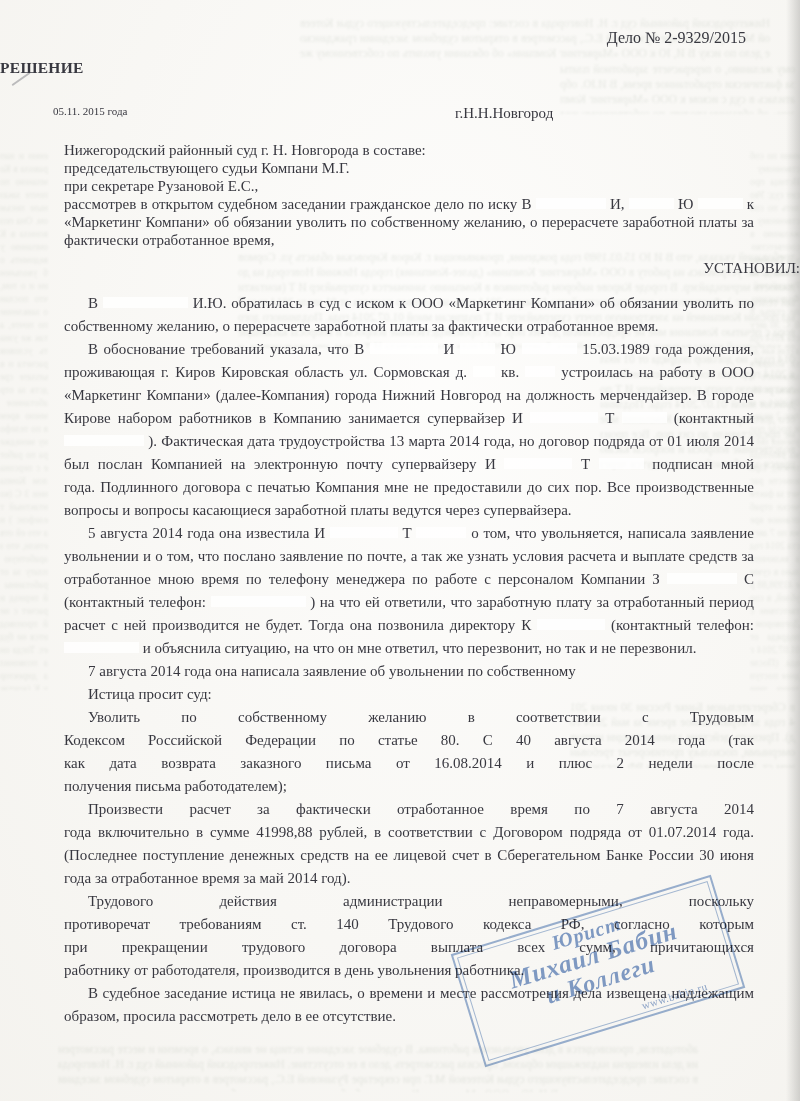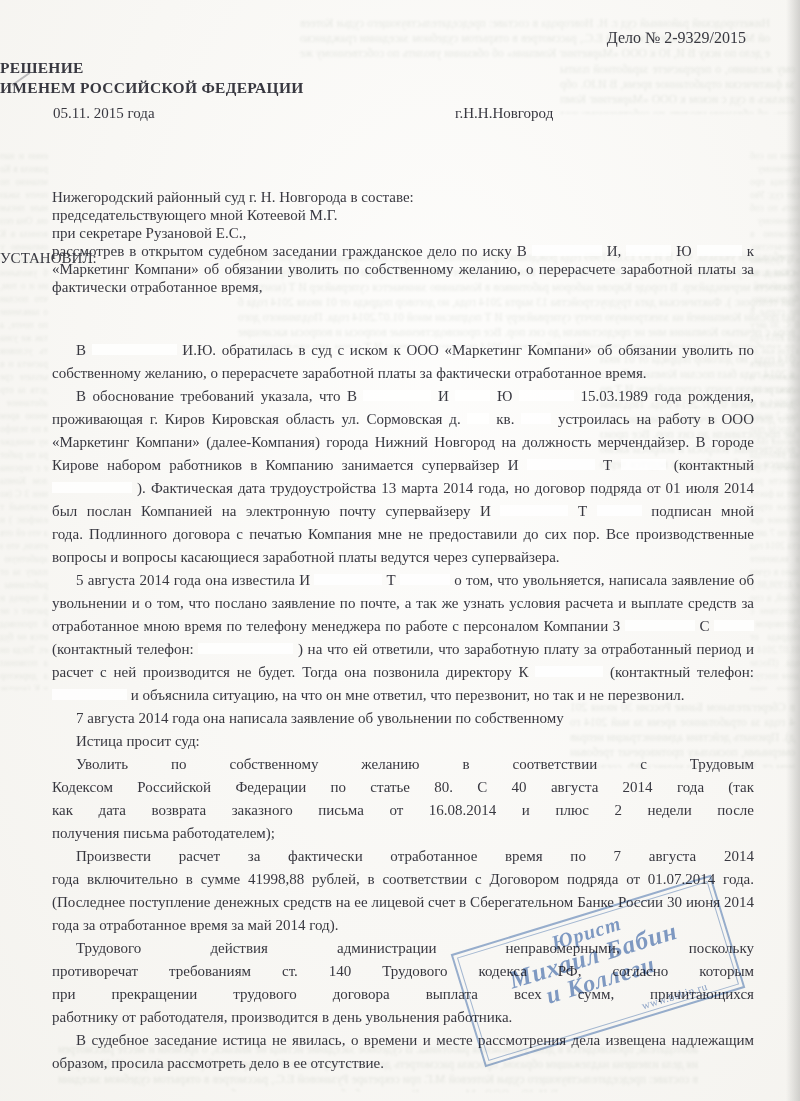--- a/index.html
+++ b/index.html
@@ -16,25 +16,25 @@
   .pen-mark{position:absolute;left:10px;top:78px;width:22px;height:2px;background:#8b8b90;
     transform:rotate(-35deg);opacity:.55;border-radius:2px;}
   .ghost{position:absolute;overflow:hidden;transform:scaleX(-1);filter:blur(1.3px);
     opacity:.14;color:#6e7f6a;font-size:11.5px;line-height:15px;text-align:justify;
     word-break:break-all;pointer-events:none;}
   .ghost.small{font-size:9.5px;line-height:13px;opacity:.12;}
   
   .case-number{position:absolute;top:29px;right:54px;font-size:16px;}
   .title-block{position:absolute;top:58px;left:0;width:100%;text-align:left;
     font-size:15.5px;font-weight:700;line-height:20px;letter-spacing:.3px;}
-  .date{position:absolute;top:105px;left:53px;font-size:15px;}
+  .date{position:absolute;top:105px;left:53px;font-size:11px;}
   .city{position:absolute;top:105px;left:455px;font-size:15px;}
-  .ustanovil{position:absolute;top:250px;left:0;width:100%;text-align:left;font-size:15px;}
+  .ustanovil{position:absolute;top:260px;left:0;width:100%;text-align:right;font-size:15px;}
   
-  .block{position:absolute;left:52px;right:46px;font-size:15px;margin-top:47px;}
+  .block{position:absolute;left:64px;right:46px;font-size:15px;}
   #head-block{top:141px;}
   #body-block{top:292px;}
   .line{height:23px;line-height:23px;overflow:hidden;white-space:normal;}
   #head-block .line{height:18px;line-height:18px;}
   .just{text-align:justify;text-align-last:justify;-moz-text-align-last:justify;}
   .ind{padding-left:24px;}
   .gap{display:inline-block;height:11px;background:rgba(255,255,255,.8);vertical-align:baseline;}
   
   .stamp{position:absolute;left:462px;top:912px;width:268px;height:114px;
     transform:rotate(-17deg);border:2px solid rgba(122,153,200,.75);
@@ -61,28 +61,27 @@
   <div class="ghost small" style="left:750px;top:150px;width:50px;height:540px;">ении по собственному Истица просит суд: Уволить по собственному желанию в соответствии с Трудовым Кодексом Российской Федерации по статье 80. С 30 августа 2014 года (так как дата возврата заказного письма от 16.08.2014 и плюс 2 недели после получения письма работодателем); Произвести расчет за фактически отработанное время по 7 августа 2014 года включительно в сумме 41998,88 рублей, в соответствии с Договором подряда от 01.07.2014 года. (Последнее поступление денежных средств на ее лицевой счет в Сберегательном Банке России 30 июня 2014 года за отработанное время за май 2014 год). Признать действия администрации неправомерными, поскольку противоречат требованиям ст. 140 Трудового кодекса РФ, согласно которым при прекращении трудового договора выплата всех сумм, причитающихся работнику от работодателя, производится в день увольнения работника. В судебное заседание истица не явилась, о времени и месте рассмотрения дела извещена надлежащим образом, просила рассмотреть дело в ее отсутствие. Нижегородский районный суд г. Н. Новгорода в составе: председательствующего судьи Котеевой М.Г. при секретаре Рузановой Е.С., рассмотрев в открытом судебном заседании гражданское дело по иску В  И,  Ю  к ООО «Маркетинг Компани» об обязании уволить по собственному желанию, о перерасчете заработной платы за фактически отработанное время, В  И.Ю. обратилась в суд с иском к ООО «Маркетинг Компани» о</div>
   <div class="ghost" style="left:570px;top:700px;width:225px;height:68px;">в Сберегательном Банке России 30 июня 2014 года за отработанное время за май 2014 год). Признать действия администрации неправомерными, поскольку противоречат требованиям ст. 140 Трудового кодекса РФ, согласно которым при прекращении трудового договора выплата всех сумм, причитающихся работнику от работодателя, производится в день увольнения работника. В судебное заседание истица не явилась, о времени и месте рассмотрения дела извещена надлежащим образом, просила рассмотреть дело в ее отсутствие. Нижегородский районный суд г. Н. Новгорода в составе: председательствующего судьи Котеевой М.Г. при секретаре Рузановой Е.С., рассмотрев в открытом судебном заседании гражданское дело по иску В  И,  Ю  к ООО «Маркетинг Компани» об обязании уволить по собственному желанию, о перерасчете заработной платы за фактически отработанное время, В  И.Ю. обратилась в суд с иском к ООО «Маркетинг Компани» об обязании уволить по собственному желанию, о перерасчете заработной платы за фактически отработанное время. В обоснование требований указала, что В  И  Ю  15.03.1989 года рождения, проживающая г. Киров Кировская область ул. Сормовская д.  кв.  устроилась на работу в ООО «Маркетинг Компани» (далее-Компания) города Нижний Новгород на должность мерчендайзер. В городе Кирове набором работников в Компанию занимается супервайзер И  Т  (контактный телефон:  ). Фактическая дата трудоустройства 13 марта</div>
   <div class="ghost" style="left:58px;top:1042px;width:640px;height:50px;">аботодателя, производится в день увольнения работника. В судебное заседание истица не явилась, о времени и месте рассмотрения дела извещена надлежащим образом, просила рассмотреть дело в ее отсутствие. Нижегородский районный суд г. Н. Новгорода в составе: председательствующего судьи Котеевой М.Г. при секретаре Рузановой Е.С., рассмотрев в открытом судебном заседании гражданское дело по иску В  И,  Ю  к ООО «Маркетинг Компани» об обязании уволить по собственному желанию, о перерасчете заработной платы за фактически отработанное время, В  И.Ю. обратилась в суд с иском к ООО «Маркетинг Компани» об обязании уволить по собственному желанию, о перерасчете заработной платы за фактически отработанное время. В обоснование требований указала, что В  И  Ю  15.03.1989 года рождения, проживающая г. Киров Кировская область ул. Сормовская д.  кв.  устроилась на работу в ООО «Маркетинг Компани» (далее-Компания) города Нижний Новгород на должность мерчендайзер. В городе Кирове набором работников в Компанию занимается супервайзер И  Т  (контактный телефон:  ). Фактическая дата трудоустройства 13 марта 2014 года, но договор подряда от 01 июля 2014 года был послан Компанией на электронную почту супервайзеру И  Т  подписан мной 01.07.2014 года. Подлинного договора с печатью Компания мне не предоставили до сих пор. Все производственные вопросы и вопросы касающиеся заработной платы ведутся через супе</div>
 
   <div class="pen-mark"></div>
   <div class="scan-edge-right"></div>
 
   <div class="case-number">Дело № 2-9329/2015</div>
   <div class="title-block">
     <div>РЕШЕНИЕ</div>
-    <div>ИМЕНЕМ РОССИЙСКОЙ ФЕДЕРАЦИИ</div>
   </div>
   <div class="date">05.11. 2015 года</div>
   <div class="city">г.Н.Н.Новгород</div>
 
   <div class="block" id="head-block">
       <div class="line"><span>Нижегородский районный суд г. Н. Новгорода в составе:</span> </div>
-      <div class="line"><span>председательствующего мной Котеевой М.Г.</span> </div>
+      <div class="line"><span>председательствующего судьи Компани М.Г.</span> </div>
       <div class="line"><span>при секретаре Рузановой Е.С.,</span> </div>
       <div class="line just"><span>рассмотрев в открытом судебном заседании гражданское дело по иску В</span> <span class="gap" style="width: 70px;"></span> <span>И,</span> <span class="gap" style="width: 45px;"></span> <span>Ю</span> <span class="gap" style="width: 45px;"></span> <span>к ООО</span> </div>
       <div class="line just"><span>«Маркетинг Компани» об обязании уволить по собственному желанию, о перерасчете заработной платы за</span> </div>
       <div class="line"><span>фактически отработанное время,</span> </div>
     </div>
 
   <div class="ustanovil">УСТАНОВИЛ:</div>
 
   <div class="block" id="body-block">
       <div class="line just ind"><span>В</span> <span class="gap" style="width: 85px;"></span> <span>И.Ю. обратилась в суд с иском к ООО «Маркетинг Компани» об обязании уволить по</span> </div>

